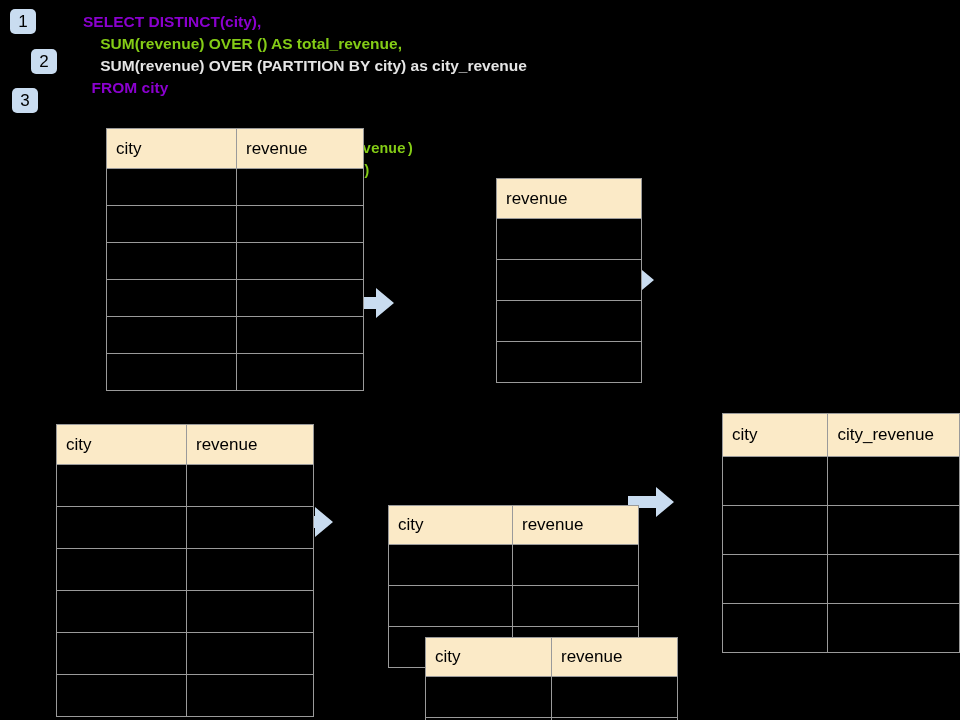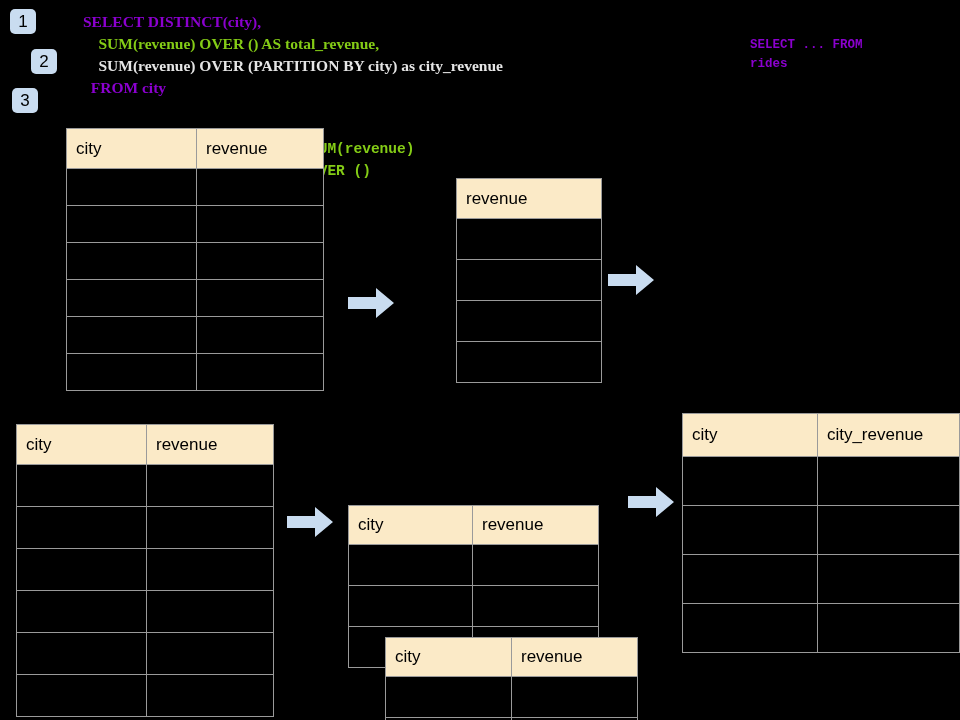--- a/index.html
+++ b/index.html
@@ -26,21 +26,21 @@
     color: #000000;
     font-family: "Liberation Sans", sans-serif;
     font-size: 17px;
     line-height: 25px;
     text-align: center;
   }
 
   
   .code {
     position: absolute;
-    font-family: Liberation Serif, serif;
+    font-family: Liberation Sans, sans-serif;
     font-size: 15.5px;
     line-height: 22px;
     white-space: pre;
     font-weight: bold;
     letter-spacing: 0px;
   }
   .c-purple { color: #8b00cf; }
   .c-red    { color: #84cc16; }
   .c-green  { color: #e5e5e5; }
 
@@ -61,20 +61,21 @@
     white-space: pre;
     font-weight: bold;
   }
 
   
   .tbl {
     position: absolute;
     border-collapse: collapse;
     table-layout: fixed;
     background: #000000;
+    margin-left: 40px;
   }
   .tbl td {
     border: 1px solid #9a9a9a;
     padding: 0;
     background: #000000;
   }
   .tbl th {
     border: 1px solid #9a9a9a;
     background: #fbeac7;
     color: #000000;
@@ -97,22 +98,20 @@
 
   <div class="badge" style="left:10px; top:9px;">1</div>
   <div class="badge" style="left:31px; top:49px;">2</div>
   <div class="badge" style="left:12px; top:88px;">3</div>
 
   <div class="code c-purple" style="left:83px; top:11px;">SELECT DISTINCT(city),</div>
   <div class="code c-red" style="left:83px; top:33px;">    SUM(revenue) OVER () AS total_revenue,</div>
   <div class="code c-green" style="left:83px; top:55px;">    SUM(revenue) OVER (PARTITION BY city) as city_revenue</div>
   <div class="code c-purple" style="left:83px; top:77px;">  FROM city</div>
 
-  <div class="anno-small c-purple" style="left:750px; top:36px;">SELECT ... FROM
-rides</div>
 
   <div class="anno c-red" style="left:310px; top:138px;">SUM(revenue)
 OVER ()</div>
 
 
   <svg class="arrow" style="left:348px; top:288px;" width="46" height="30" viewBox="0 0 46 30">
     <polygon points="0,9 28,9 28,0 46,15 28,30 28,21 0,21" fill="#c9dcf0"></polygon>
   </svg>
 
   <svg class="arrow" style="left:608px; top:265px;" width="46" height="30" viewBox="0 0 46 30">

